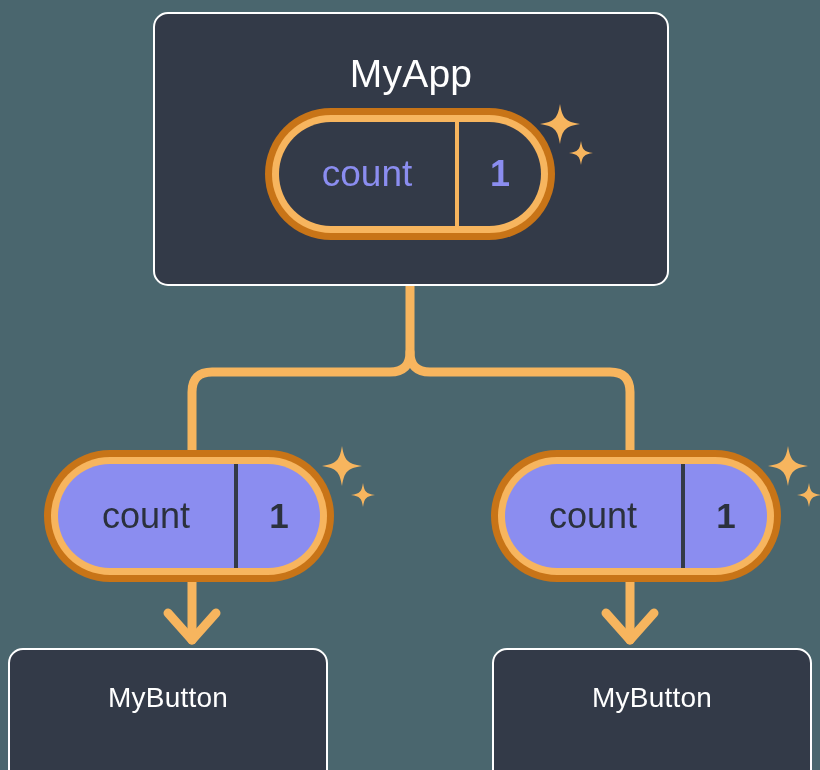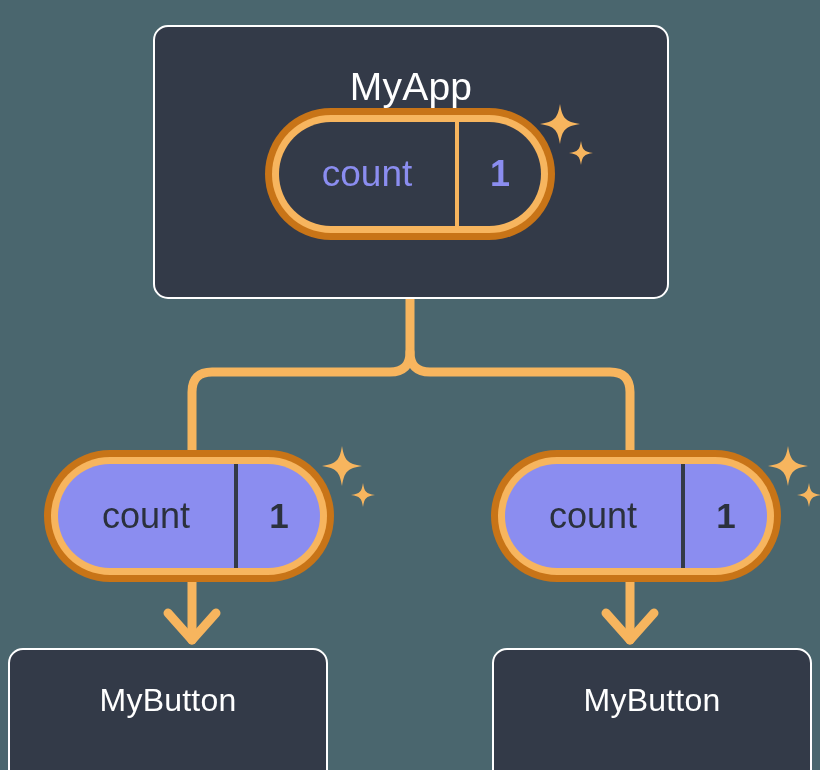--- a/index.html
+++ b/index.html
@@ -45,21 +45,21 @@
     width: 100%;
     text-align: center;
     color: #ffffff;
     font-weight: 400;
     letter-spacing: 0.2px;
     white-space: nowrap;
   }
 
   #card-myapp {
     left: 153px;
-    top: 25px;
+    top: 12px;
     width: 516px;
     height: 274px;
   }
   #card-myapp .card-title {
     top: 38px;
     font-size: 39px;
   }
 
   #card-mybutton-left {
     left: 8px;
@@ -68,21 +68,21 @@
     height: 136px;
   }
   #card-mybutton-right {
     left: 492px;
     top: 648px;
     width: 320px;
     height: 136px;
   }
   .card-button .card-title {
     top: 32px;
-    font-size: 32px;
+    font-size: 28px;
   }
 
   
   .pill {
     position: absolute;
     box-sizing: border-box;
     border-radius: 999px;
     background: #c87417;           
     padding: 7px;
     display: flex;

